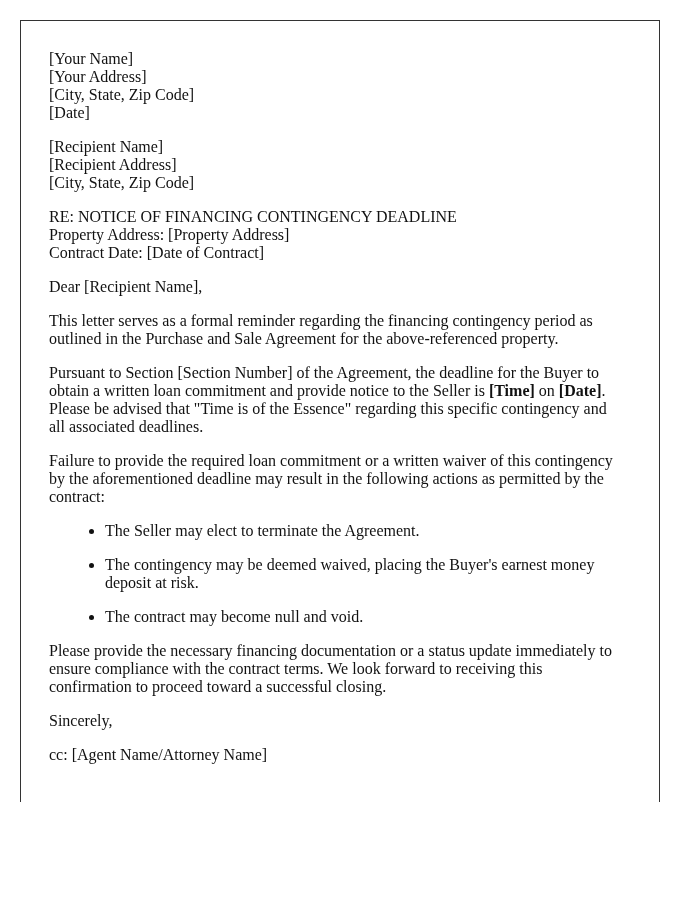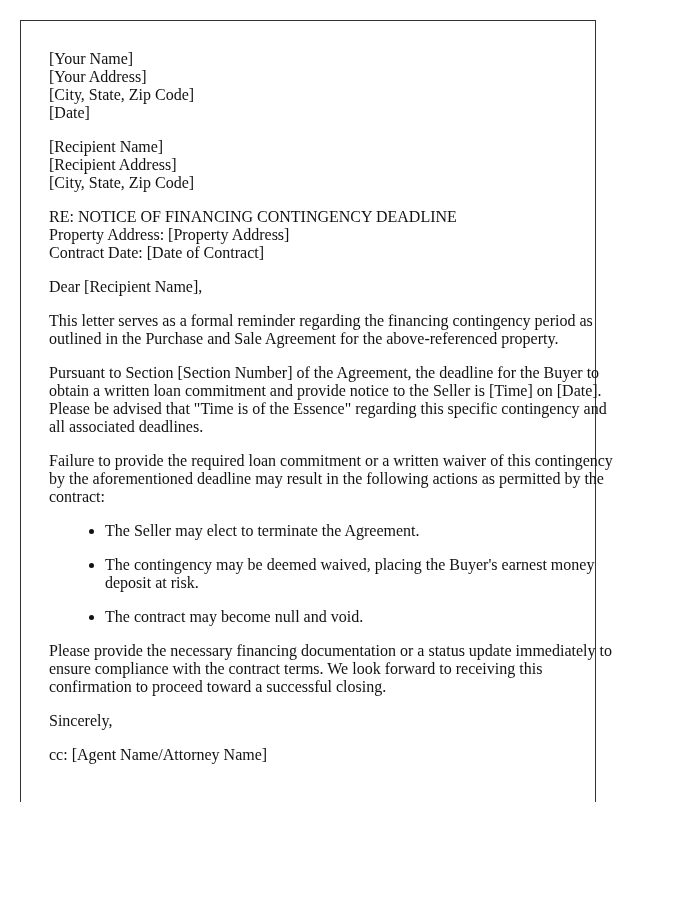--- a/index.html
+++ b/index.html
@@ -13,21 +13,21 @@
       position: relative;
       overflow: hidden;
       font-family: "Liberation Serif", "DejaVu Serif", serif;
       font-size: 16px;
       color: #111111;
     }
     .page {
       position: absolute;
       left: 20px;
       top: 20px;
-      width: 576px;
+      width: 640px;
       height: 782px;
       border-top: 1.5px solid #333333;
       border-left: 1.5px solid #333333;
       border-right: 1.5px solid #333333;
       box-sizing: border-box;
       background: #ffffff;
     }
     .content {
       position: absolute;
       left: 28px;
@@ -36,21 +36,21 @@
       line-height: 18px;
     }
     .block { margin: 0 0 16px 0; }
     .line { display: block; white-space: nowrap; }
     p { margin: 0 16px 16px 0; }
     ul {
       margin: 0 0 16px 0;
       padding-left: 40px;
     }
     ul li { margin: 16px; }
-    b { font-weight: normal; }
+    b { font-weight: bold; }
   </style>
 </head>
 <body>
 
 <div class="page">
   <div class="content">
 
     <div class="block">
       <span class="line">[Your Name]</span>
       <span class="line">[Your Address]</span>

